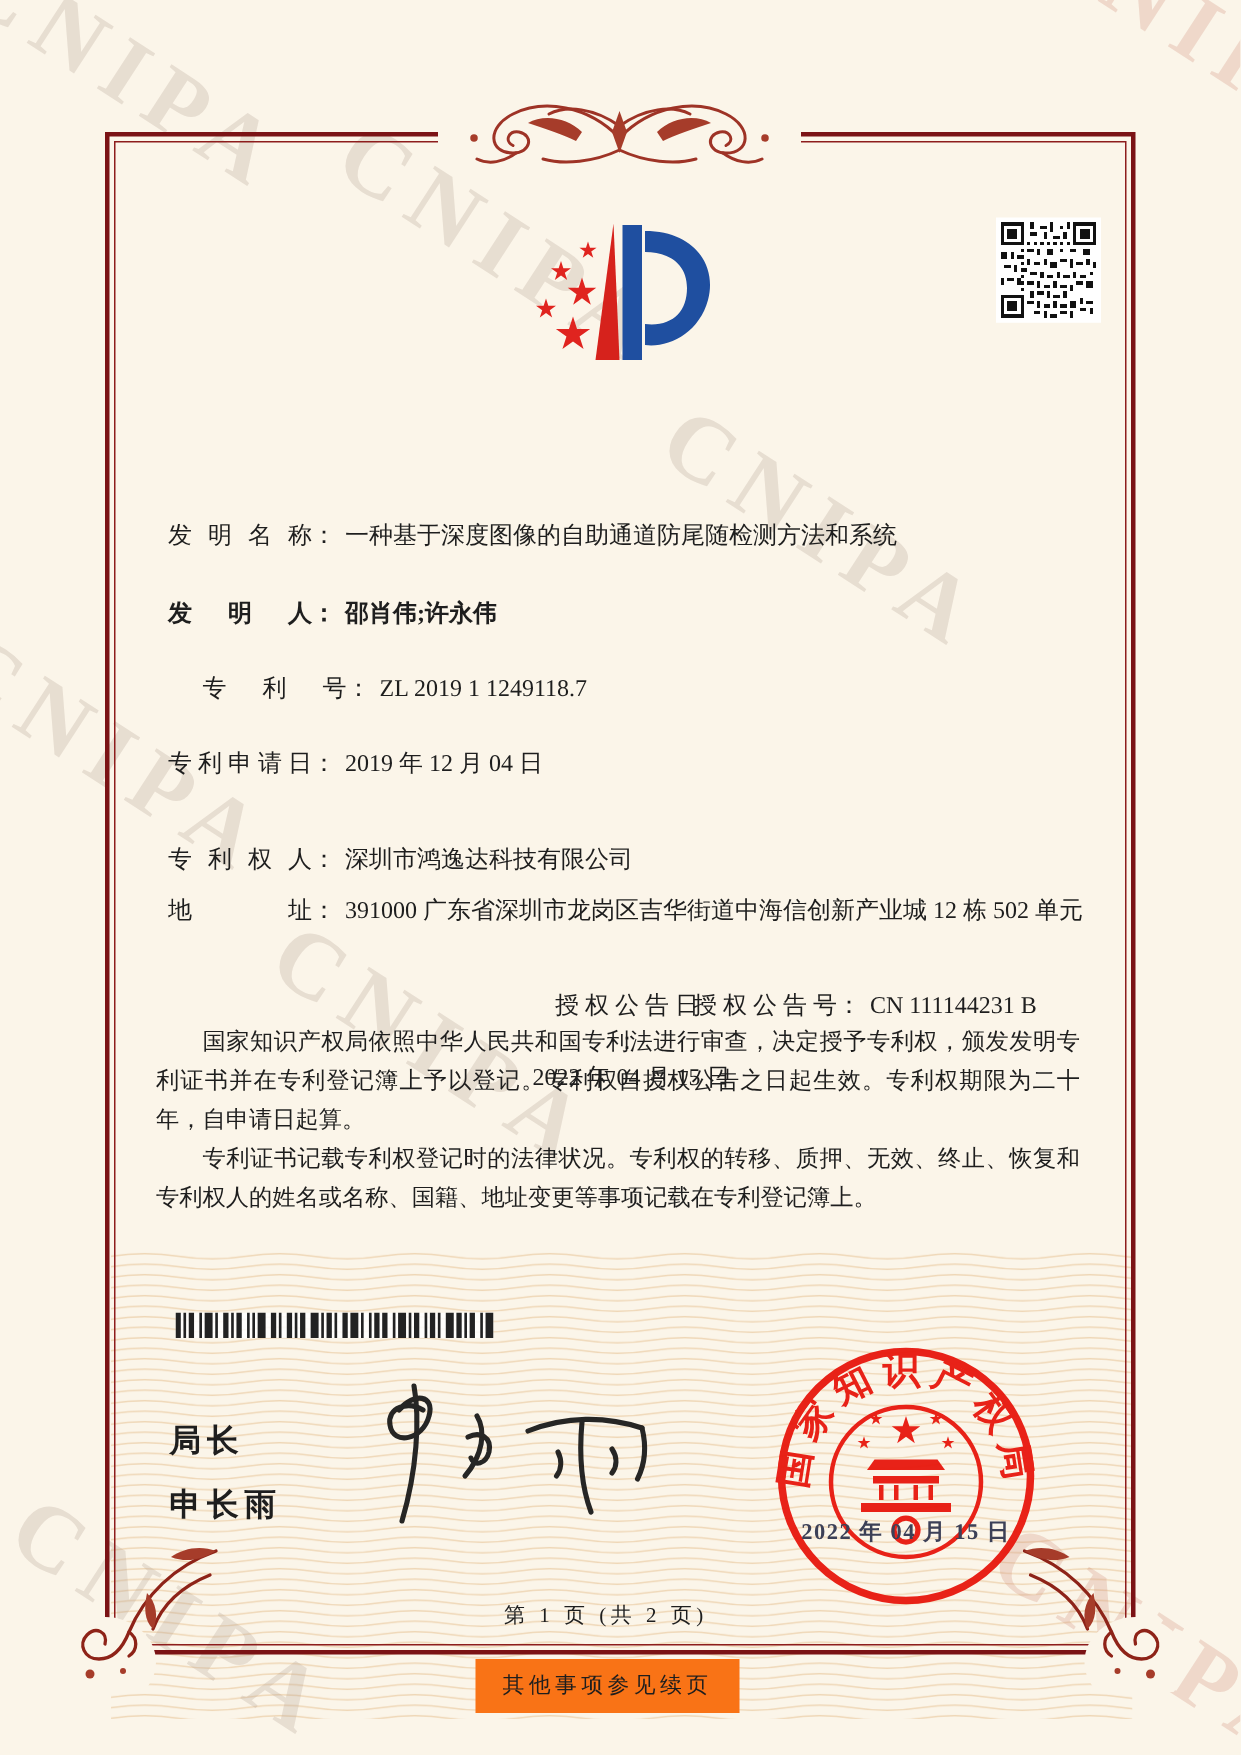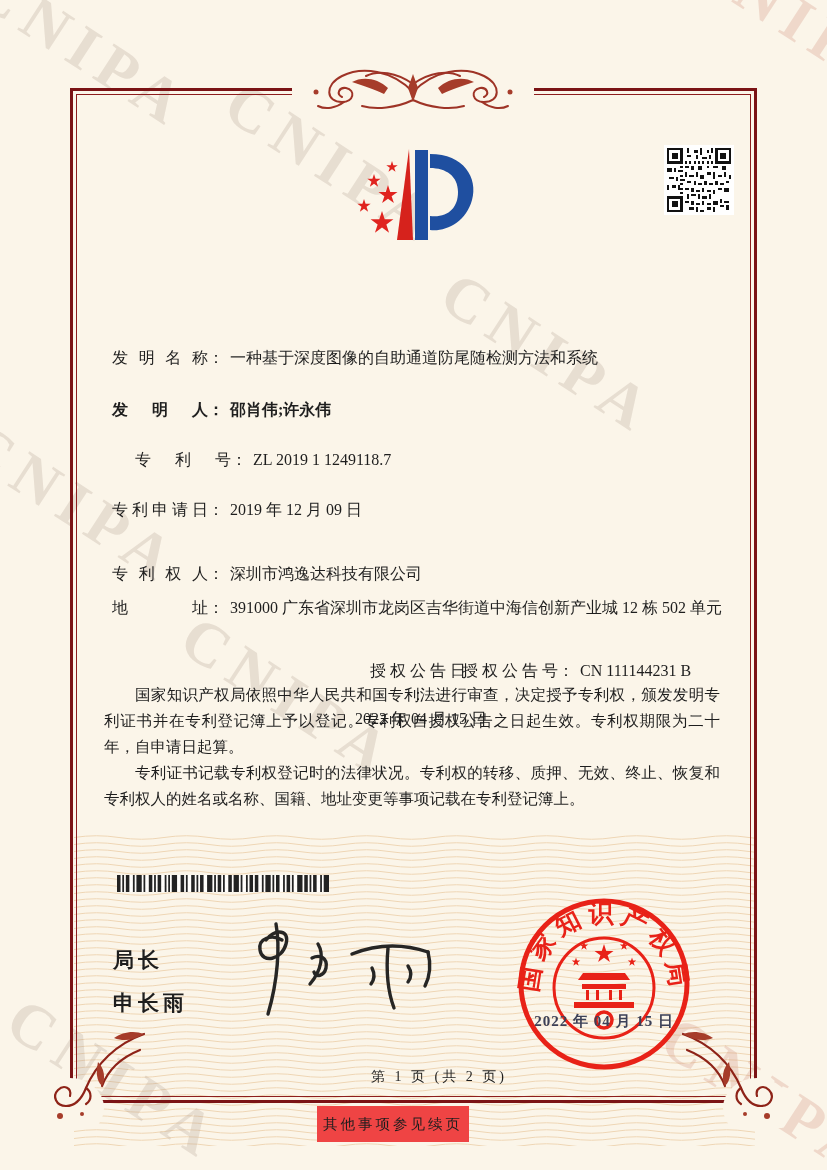--- a/index.html
+++ b/index.html
@@ -27,22 +27,22 @@
   .fcolon{flex:none;}
   .fvalue{margin-left:6px;max-width:494px;}
   .paras{left:104px;top:682px;width:616px;font-size:15.5px;line-height:26px;text-align:justify;}
   .paras p{margin:0;text-indent:2em;}
   .barcode{left:117px;top:875px;}
   .director{left:113px;font-size:21px;font-weight:600;font-family:"Liberation Sans","DejaVu Sans",sans-serif;letter-spacing:4px;}
   .signature{left:232px;top:918px;z-index:3;}
   .seal{left:516px;top:896px;z-index:3;}
   .sealdate{left:516px;top:1012px;width:176px;text-align:center;font-size:15px;font-weight:600;
             color:#3c4057;z-index:4;letter-spacing:1px;white-space:nowrap;}
-  .pagenum{left:104px;top:1068px;width:600px;text-align:center;font-size:14px;letter-spacing:3px;padding-left:35px;}
-  .contbox{left:317px;top:1106px;width:152px;height:36px;background:#ef4444;z-index:2;
+  .pagenum{left:104px;top:1068px;width:600px;text-align:center;font-size:14px;letter-spacing:3px;}
+  .contbox{left:317px;top:1106px;width:176px;height:36px;background:#f97316;z-index:2;
            text-align:center;line-height:36px;font-size:14.5px;letter-spacing:3px;}
   .ornament{z-index:3;}
 </style>
 </head>
 <body>
 
 <div class="page">
 
   <svg class="waves" width="681" height="312">
     <defs>
@@ -157,21 +157,21 @@
       <span class="fvalue">邵肖伟;许永伟</span>
     </div>
     <div class="frow" style="top:106px;margin-left:23px;">
       <span class="flabel">专利号</span>
         <span class="fcolon">：</span>
       <span class="fvalue">ZL 2019 1 1249118.7</span>
     </div>
     <div class="frow" style="top:156px;">
       <span class="flabel">专利申请日</span>
         <span class="fcolon">：</span>
-      <span class="fvalue">2019 年 12 月 09 日</span>
+      <span class="fvalue">2019 年 12 月 04 日</span>
     </div>
     <div class="frow" style="top:220px;">
       <span class="flabel">专利权人</span>
         <span class="fcolon">：</span>
       <span class="fvalue">深圳市鸿逸达科技有限公司</span>
     </div>
     <div class="frow" style="top:254px;">
       <span class="flabel">地址</span>
         <span class="fcolon">：</span>
       <span class="fvalue">391000 广东省深圳市龙岗区吉华街道中海信创新产业城 12 栋 502 单元</span>

